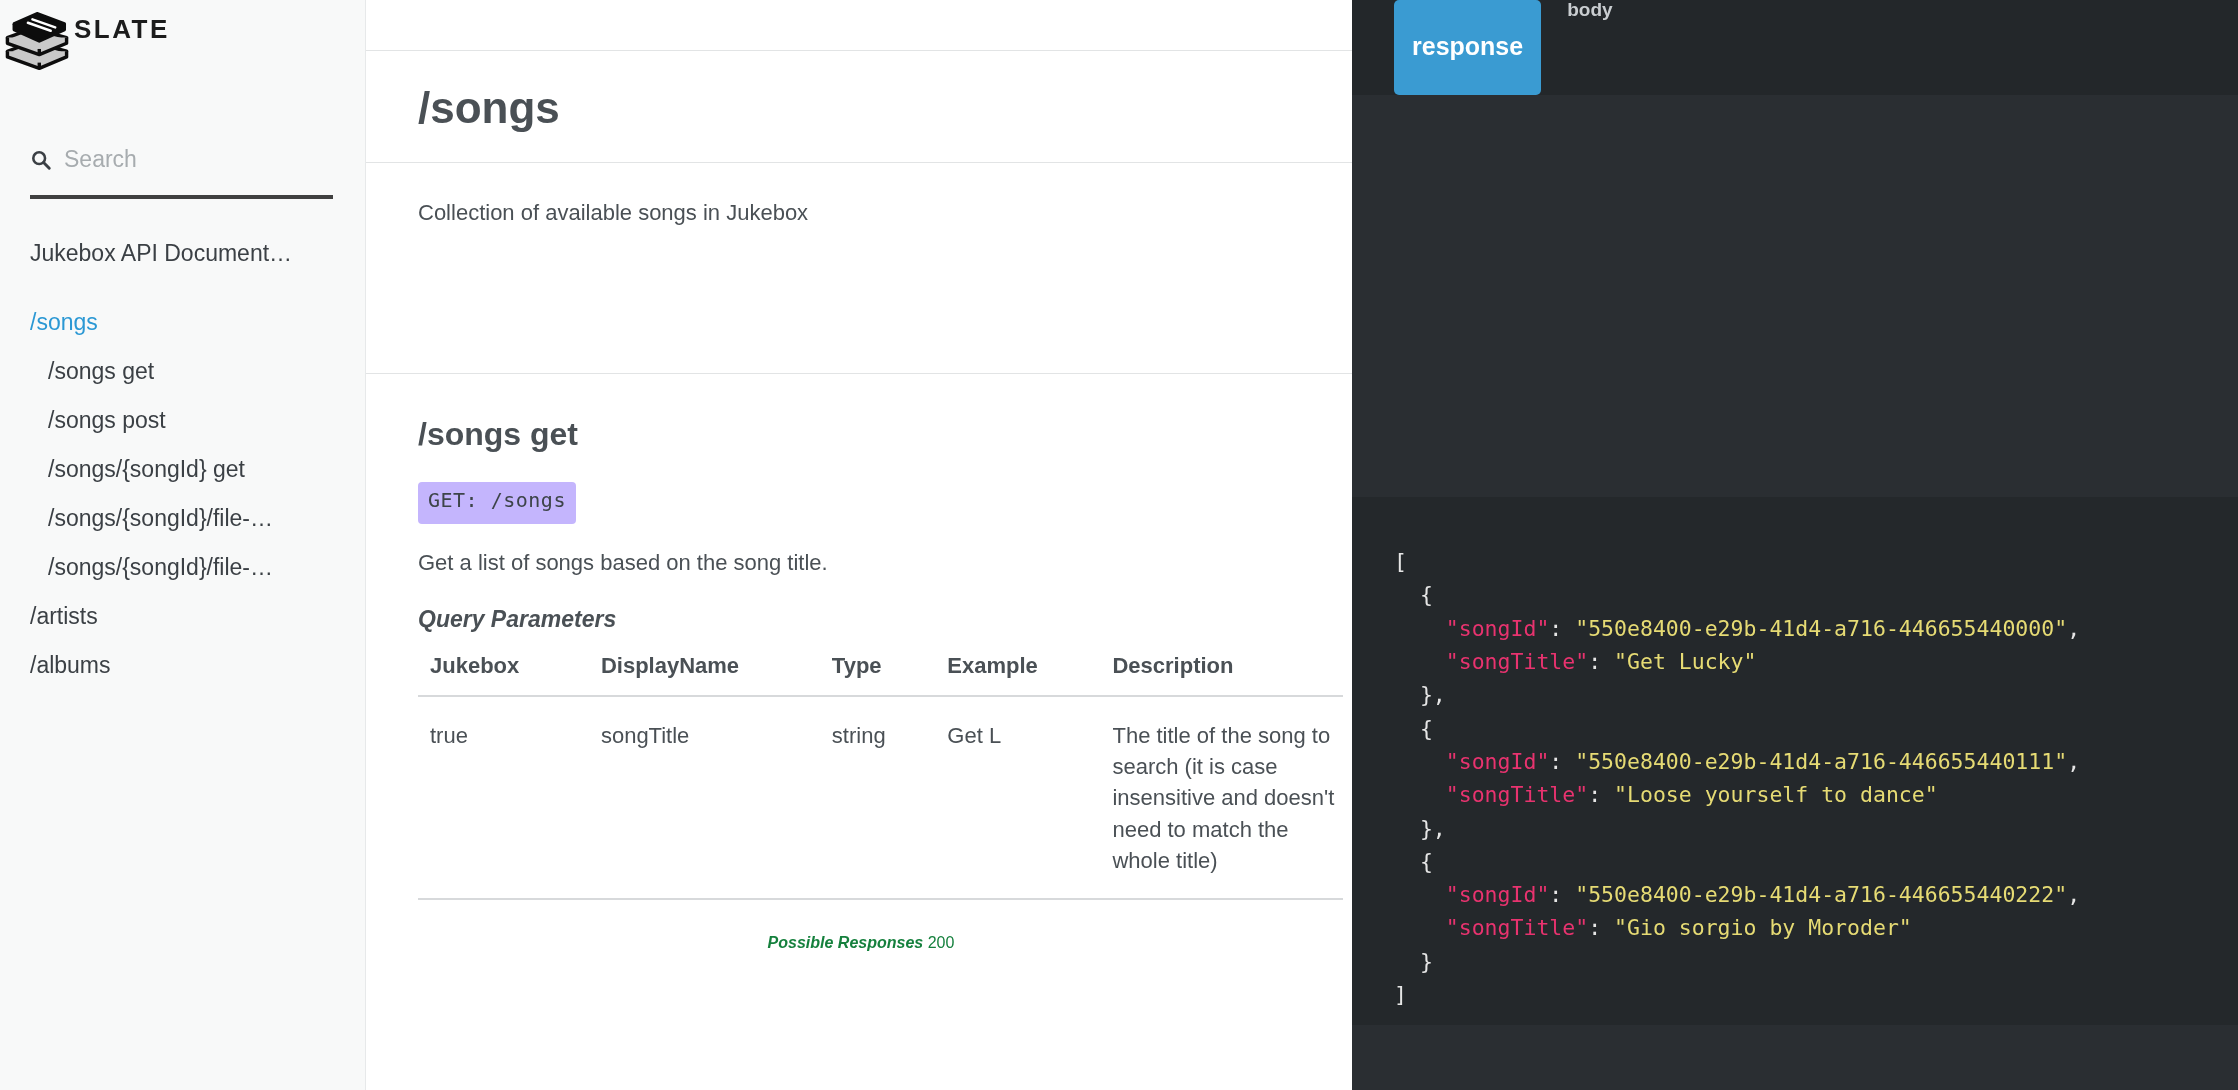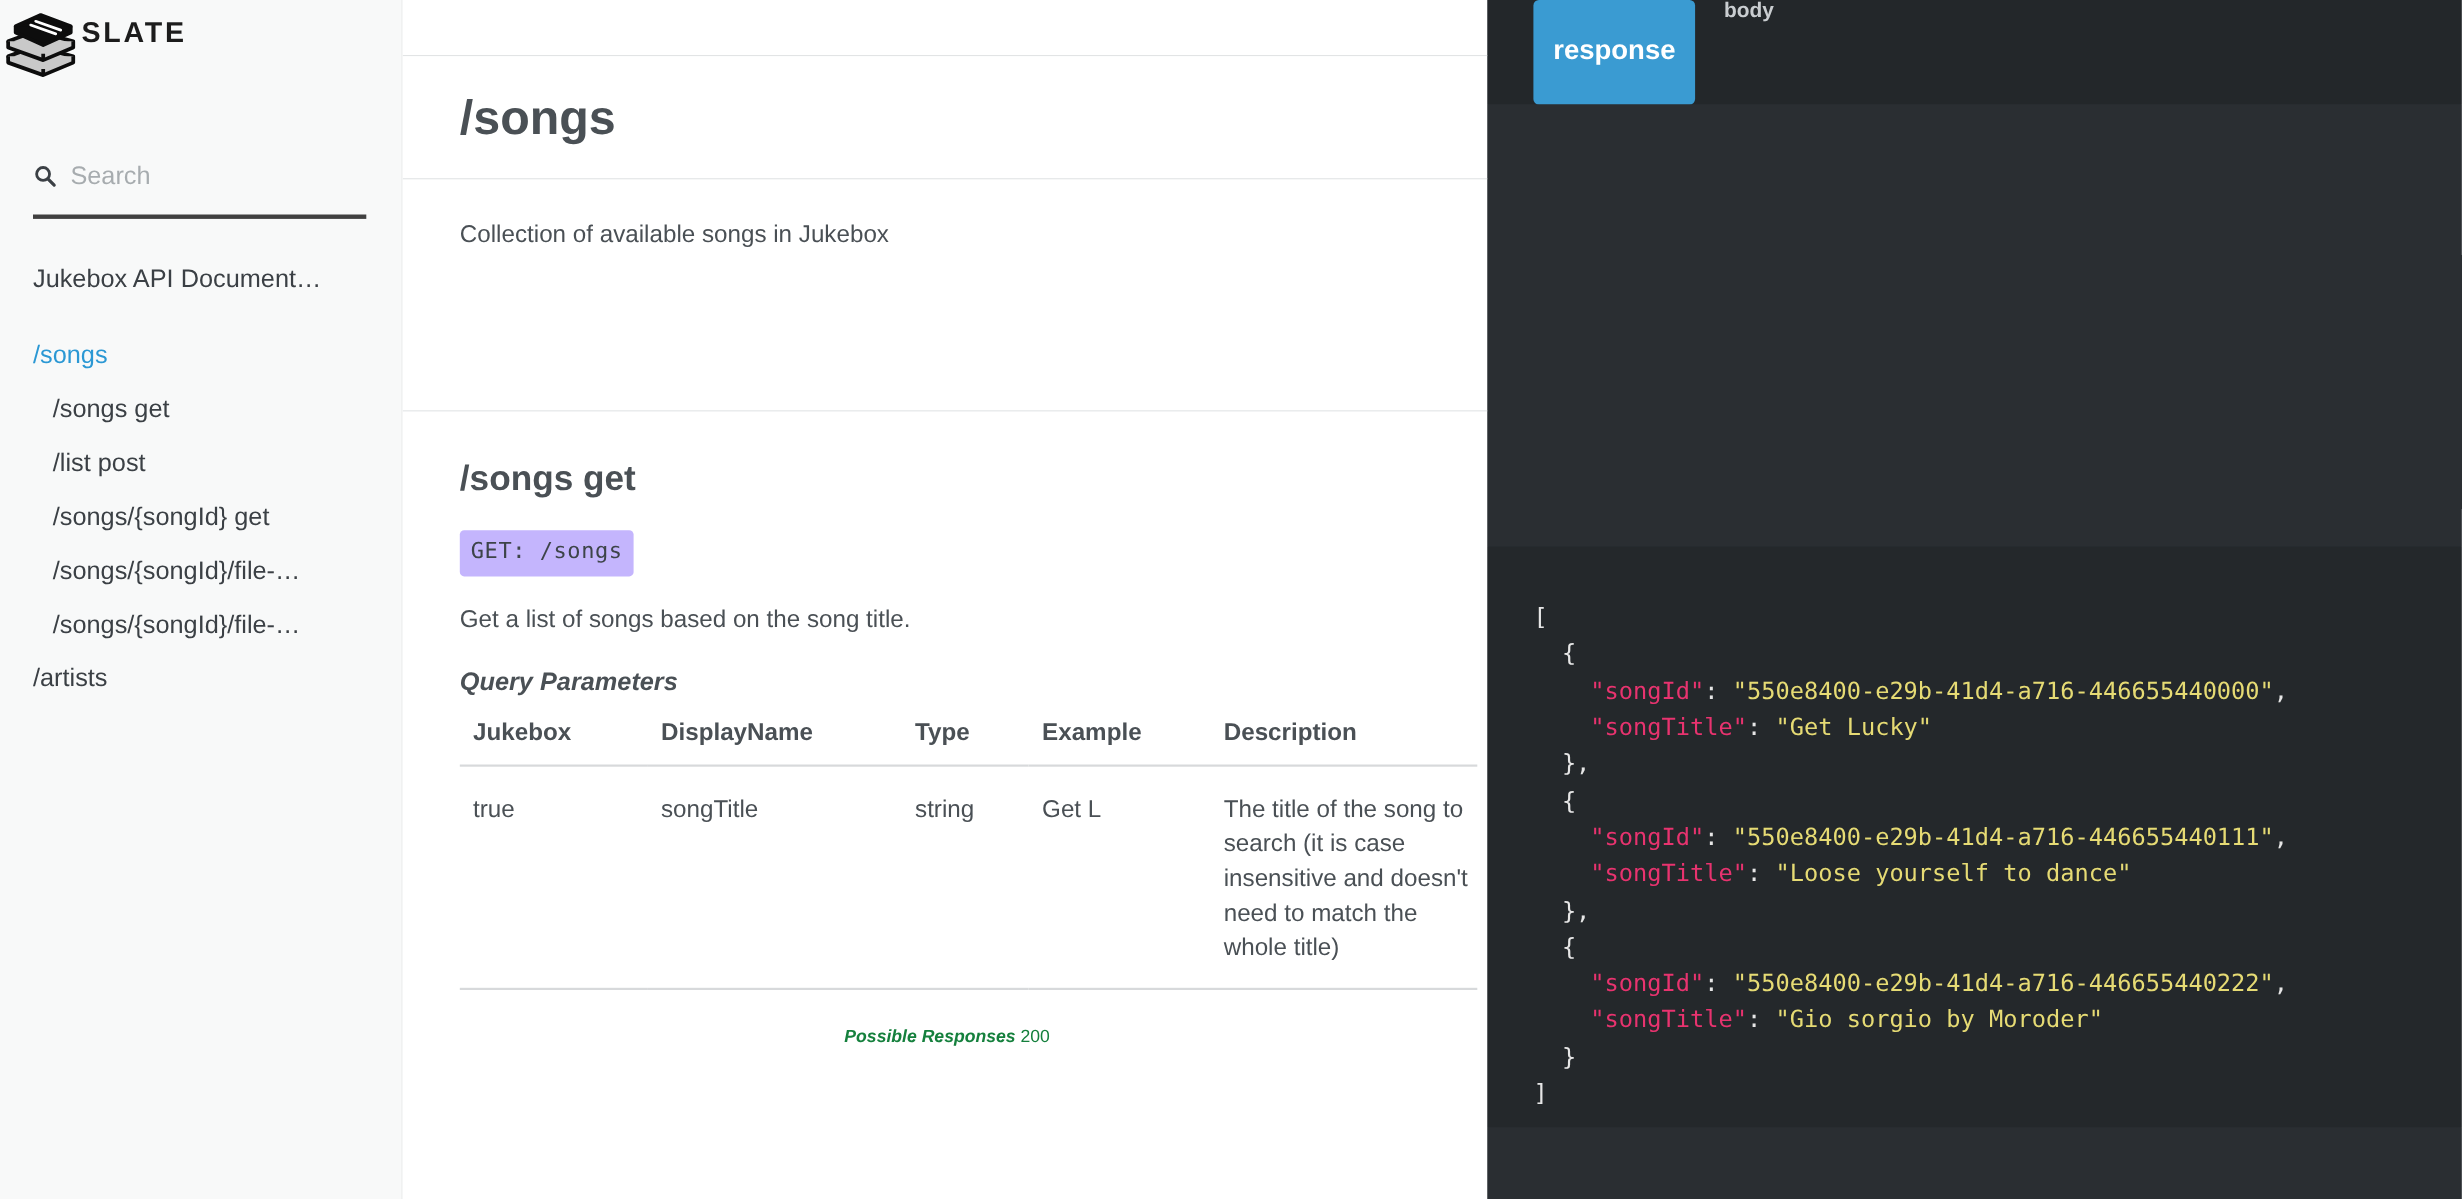--- a/index.html
+++ b/index.html
@@ -282,25 +282,26 @@
         <circle cx="10" cy="10" r="6.4" fill="none" stroke="#3b4045" stroke-width="2.8"></circle>
         <line x1="14.8" y1="14.8" x2="21" y2="21" stroke="#3b4045" stroke-width="3.2" stroke-linecap="round"></line>
       </svg>
       <input class="search-input" type="text" placeholder="Search" style="">
     </div>
 
     <nav class="nav" id="nav-list">
         <a class="nav-item level-0">Jukebox API Document…</a>
         <a class="nav-item level-0 active spaced-top">/songs</a>
         <a class="nav-item level-1">/songs get</a>
-        <a class="nav-item level-1">/list post</a>
+        <a class="nav-item level-1">/songs post</a>
         <a class="nav-item level-1">/songs/{songId} get</a>
         <a class="nav-item level-1">/songs/{songId}/file-…</a>
         <a class="nav-item level-1">/songs/{songId}/file-…</a>
         <a class="nav-item level-0">/artists</a>
+        <a class="nav-item level-0">/albums</a>
       </nav>
   </aside>
 
   <main class="content">
 
     <div style="height:50px"></div>
     <div class="hrule"></div>
 
     <div class="band section-pad">
       <h1 class="page-title">/songs</h1>

